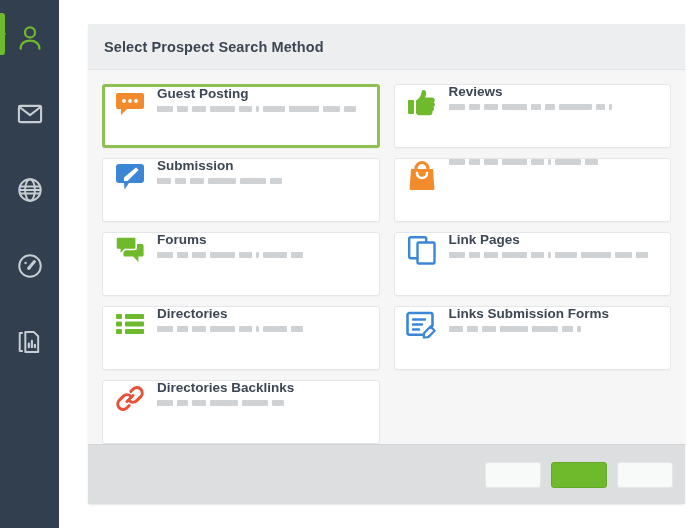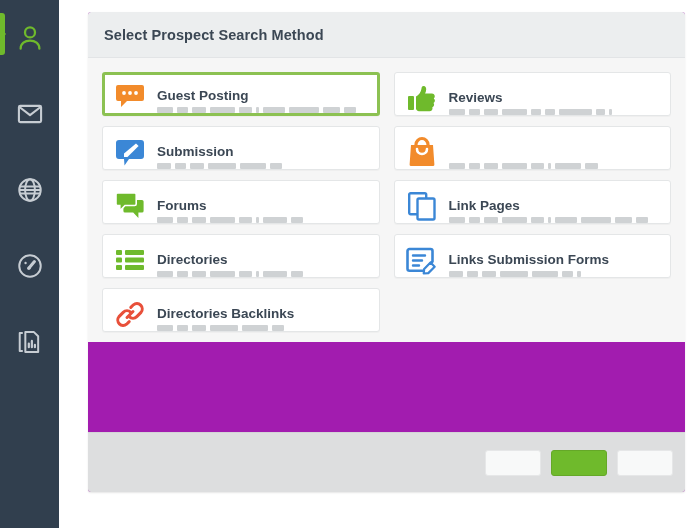--- a/index.html
+++ b/index.html
@@ -35,23 +35,23 @@
     position: absolute; left: -1px; top: 26px;
     width: 0; height: 0;
     border-top: 8px solid transparent;
     border-bottom: 8px solid transparent;
     border-left: 7px solid #6fba2c;
   }
 
   
   .panel {
     position: absolute;
-    left: 88px; top: 12px;
+    left: 88px; top: 24px;
     width: 597px; height: 480px;
-    background: #a21caf;
+    background: #86efac;
     border-radius: 3px;
     box-shadow: 0 1px 2px rgba(0,0,0,.10);
     overflow: hidden;
   }
   .panel-header {
     height: 46px;
     background: #eceeef;
     border-bottom: 1px solid #e2e4e6;
     display: flex; align-items: center;
     padding: 0 0 0 16px;
@@ -69,25 +69,25 @@
   }
   .grid {
     display: grid;
     grid-template-columns: 1fr 1fr;
     gap: 10px 14px;
   }
 
   
   .card {
     position: relative;
-    height: 44px;
+    height: 64px;
     background: #ffffff;
     border: 1px solid #e4e6e7;
     border-radius: 3px;
-    display: flex; align-items: flex-end;
+    display: flex; align-items: flex-start;
     padding: 0 10px;
     cursor: pointer;
     box-shadow: 0 1px 1px rgba(0,0,0,.03);
   }
   .card.selected {
     border: 3px solid #8cc152;
     padding: 0 8px;
   }
   .card-icon {
     width: 34px; height: 34px;

